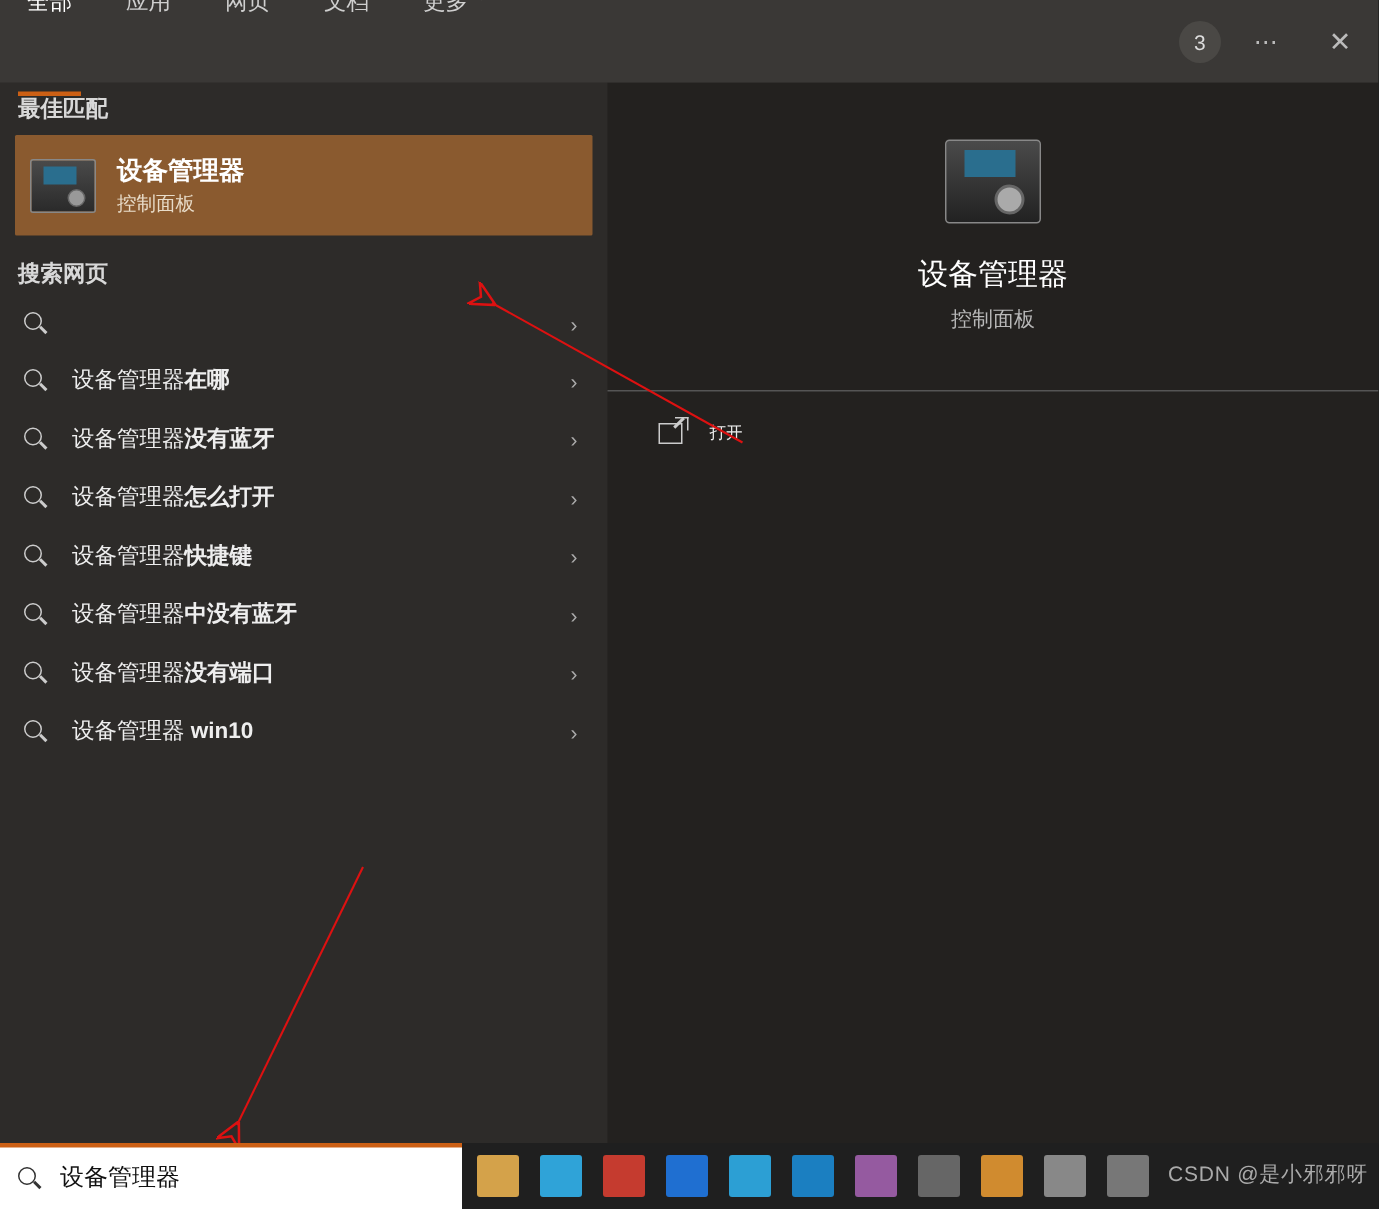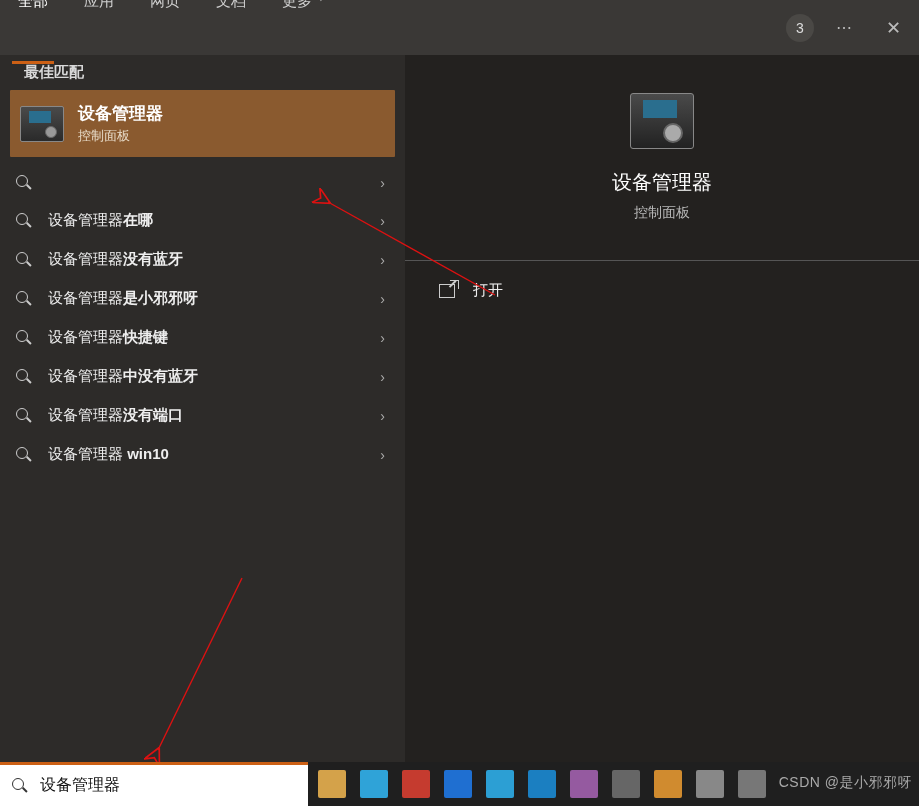--- a/index.html
+++ b/index.html
@@ -12,21 +12,21 @@
   .tab.active::after { content:""; position:absolute; left:12px; right:12px; bottom:0; height:3px; background:#cc6015; }
   .tab .caret { margin-left:4px; font-size:10px; }
   .tabs-right { position:absolute; right:8px; top:0; height:55px; display:flex; align-items:center; gap:22px; }
   .badge-circle { width:28px; height:28px; border-radius:50%; background:#4a4845; color:#ddd; display:flex; align-items:center; justify-content:center; font-size:14px; }
   .ellipsis { color:#bbb; font-size:16px; letter-spacing:2px; cursor:pointer; }
   .close-x { color:#bbb; font-size:18px; cursor:pointer; padding:6px 10px; }
   
   .body-row { flex:1; display:flex; }
   .left-col { width:405px; background:#2d2b29; display:flex; flex-direction:column; }
   .right-col { flex:1; background:#23211f; display:flex; flex-direction:column; }
-  .section-head { padding:8px 24px 6px; color:#d8d8d8; font-size:15px; font-weight:600; }
+  .section-head { padding:8px 12px 6px; color:#d8d8d8; font-size:15px; font-weight:600; }
   
   .best-card { margin:2px 10px 8px; background:#8a5a2f; display:flex; align-items:center; padding:12px 10px; border-radius:1px; }
   .bm-icon { width:44px; height:36px; background:linear-gradient(#4a4a4a,#2a2a2a); border:1px solid #888; border-radius:2px; position:relative; margin-right:14px; }
   .bm-icon::before { content:""; position:absolute; top:4px; left:8px; width:22px; height:12px; background:#2a6e8e; }
   .bm-icon::after { content:""; position:absolute; bottom:3px; right:6px; width:10px; height:10px; border-radius:50%; background:#999; border:1px solid #666; }
   .bm-text .t1 { color:#fff; font-size:17px; font-weight:600; }
   .bm-text .t2 { color:#e8dcc9; font-size:13px; margin-top:2px; }
   
   .result-row { display:flex; align-items:center; padding:10px 16px 10px 16px; color:#eee; font-size:15px; cursor:pointer; position:relative; }
   .mag { width:16px; height:16px; margin-right:16px; position:relative; }
@@ -36,21 +36,21 @@
   .result-row .suffix { color:#bbb; font-size:14px; margin-left:2px; }
   .result-row b { font-weight:700; }
   
   .preview-top { display:flex; flex-direction:column; align-items:center; padding:38px 0 24px; }
   .preview-icon { width:64px; height:56px; background:linear-gradient(#4a4a4a,#222); border:1px solid #888; border-radius:3px; position:relative; }
   .preview-icon::before { content:""; position:absolute; top:6px; left:12px; width:34px; height:18px; background:#2a6e8e; }
   .preview-icon::after { content:""; position:absolute; bottom:5px; right:10px; width:16px; height:16px; border-radius:50%; background:#aaa; border:2px solid #666; }
   .preview-title { color:#fff; font-size:20px; margin-top:20px; }
   .preview-sub { color:#b8b8b8; font-size:14px; margin-top:8px; }
   .divider { height:1px; background:#555; margin:14px 0 0; }
-  .action-row { display:flex; align-items:center; padding:20px 34px; color:#eee; font-size:15px; cursor:pointer; }
+  .action-row { display:flex; align-items:center; padding:20px 34px; color:#eee; font-size:11px; cursor:pointer; }
   .open-icon { width:16px; height:14px; border:1.5px solid #ccc; position:relative; margin-right:18px; }
   .open-icon::after { content:""; position:absolute; width:8px; height:8px; border-top:1.5px solid #ccc; border-right:1.5px solid #ccc; top:-5px; right:-5px; transform:rotate(0deg); }
   .open-icon .arr { position:absolute; width:9px; height:1.5px; background:#ccc; transform:rotate(-45deg); top:-2px; right:-3px; }
   
   .arrow-svg { position:absolute; pointer-events:none; }
   
   .search-box { position:absolute; left:0; bottom:0; width:308px; height:44px; background:#fff; border-top:3px solid #cc6015; display:flex; align-items:center; padding:0 12px; }
   .search-box .mag { margin-right:12px; }
   .search-box .mag::before { border-color:#333; }
   .search-box .mag::after { background:#333; }
@@ -94,38 +94,39 @@
     <div class="left-col">
       <div class="section-head">最佳匹配</div>
       <div class="best-card">
         <div class="bm-icon"></div>
         <div class="bm-text">
           <div class="t1">设备管理器</div>
           <div class="t2">控制面板</div>
         </div>
       </div>
 
+      <div class="section-head">搜索网页</div>
       <div id="web-results">
           <div class="result-row">
             <span class="mag"></span>
             <span class="chev">›</span>
           </div>
           <div class="result-row">
             <span class="mag"></span>
             <span>设备管理器<b>在哪</b></span>
             <span class="chev">›</span>
           </div>
           <div class="result-row">
             <span class="mag"></span>
             <span>设备管理器<b>没有蓝牙</b></span>
             <span class="chev">›</span>
           </div>
           <div class="result-row">
             <span class="mag"></span>
-            <span>设备管理器<b>是小邪邪呀</b></span>
+            <span>设备管理器<b>怎么打开</b></span>
             <span class="chev">›</span>
           </div>
           <div class="result-row">
             <span class="mag"></span>
             <span>设备管理器<b>快捷键</b></span>
             <span class="chev">›</span>
           </div>
           <div class="result-row">
             <span class="mag"></span>
             <span>设备管理器<b>中没有蓝牙</b></span>

